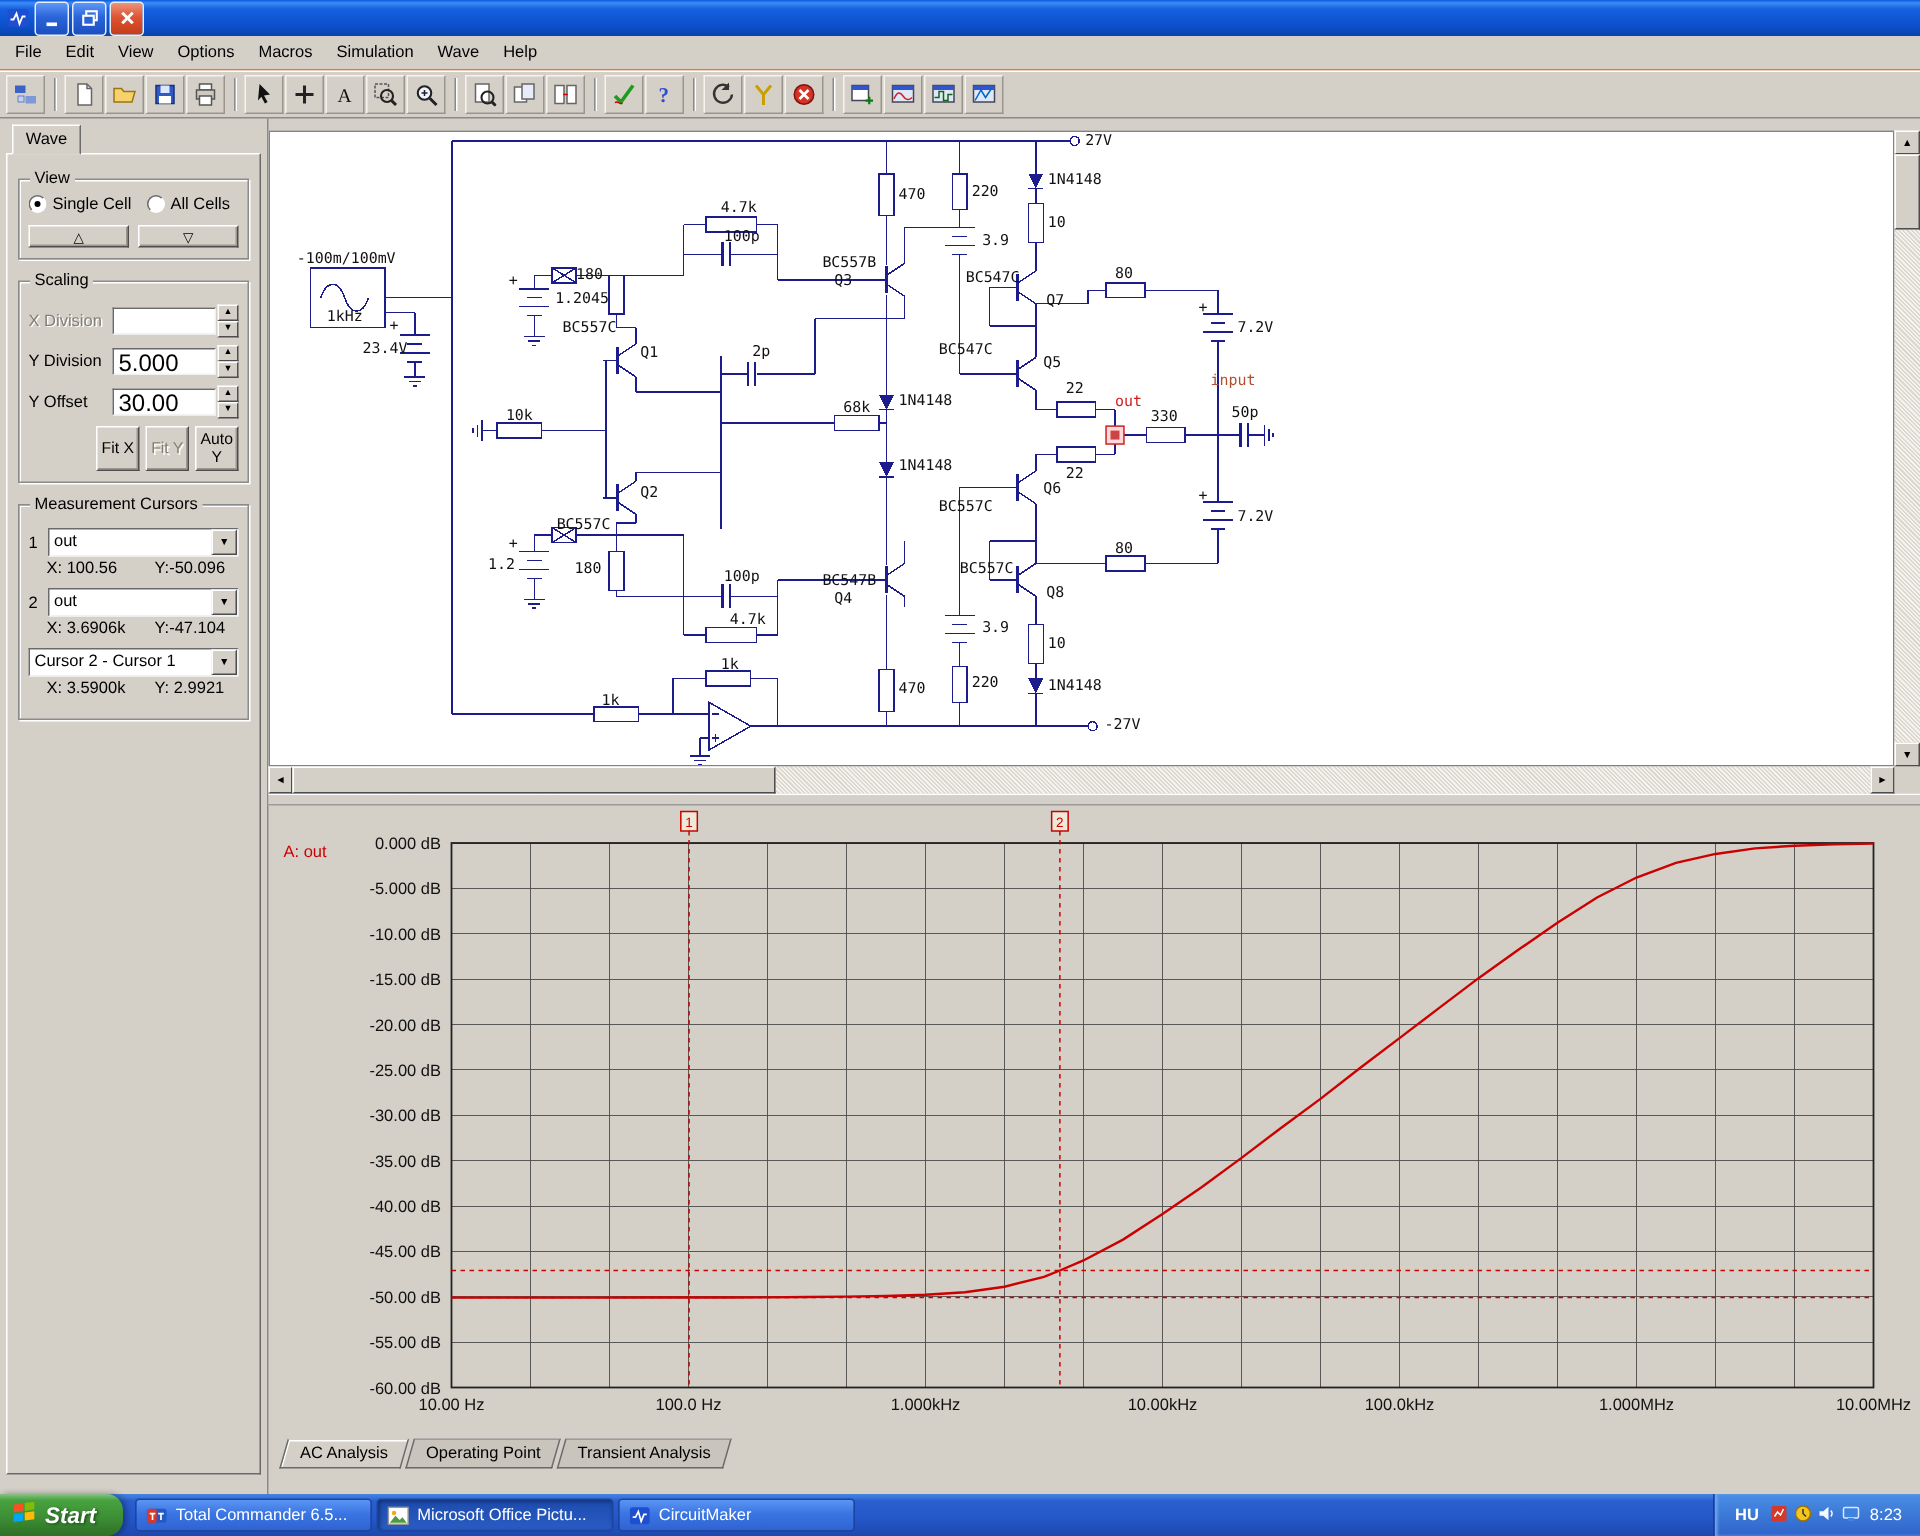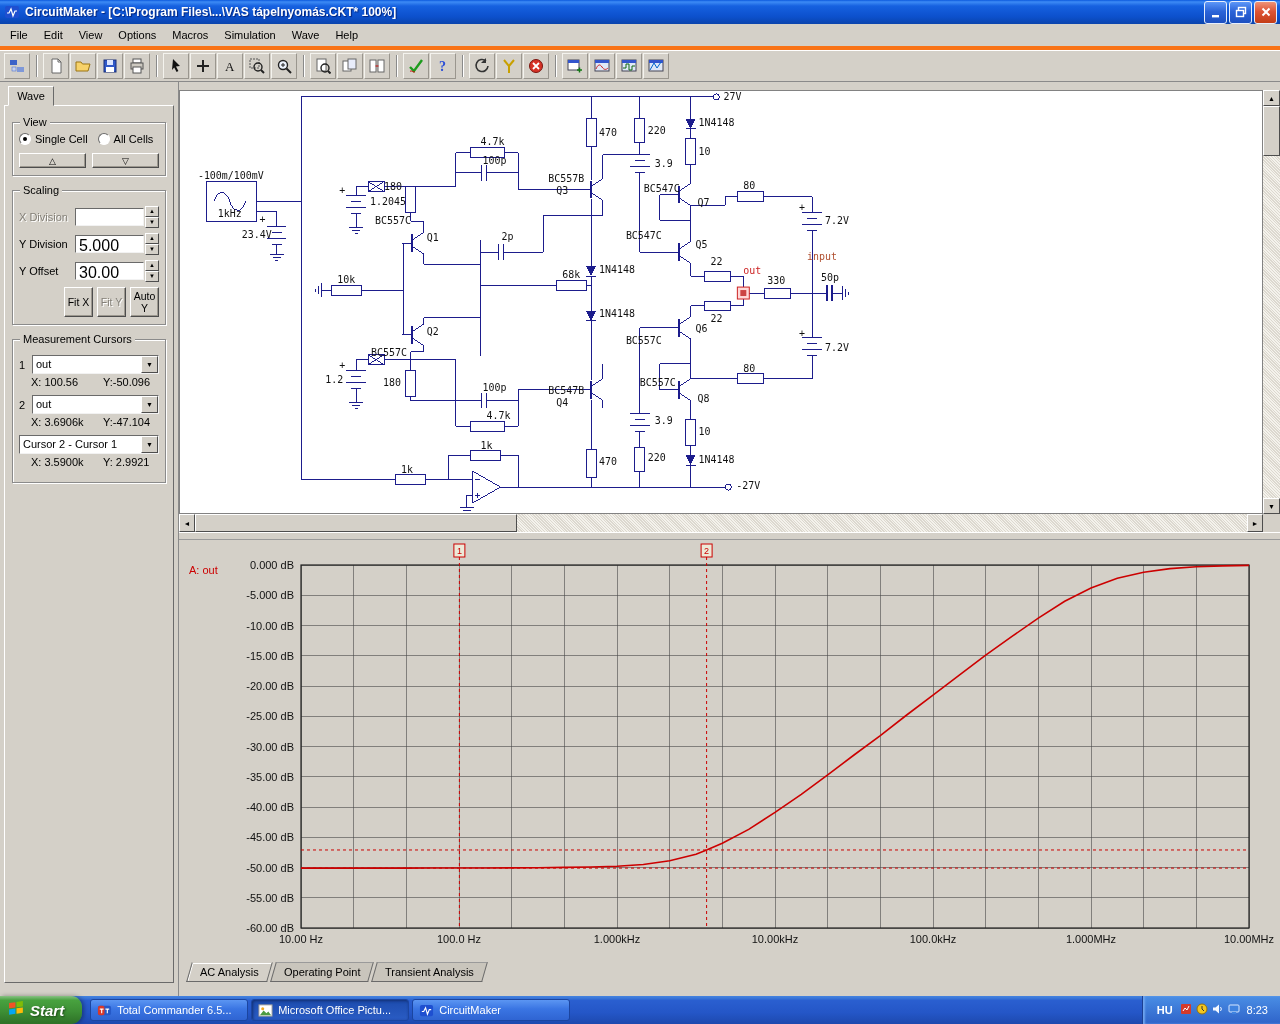--- a/index.html
+++ b/index.html
@@ -7,21 +7,21 @@
   .app{width:1280px;height:1024px;display:flex;flex-direction:column;}
   
   .titlebar{height:24px;flex:0 0 24px;display:flex;align-items:center;padding:0 3px;
     background:linear-gradient(180deg,#0c59dd 0%,#3d8bf5 8%,#1661e0 25%,#0c50cc 70%,#0a44ad 100%);color:#fff;}
   .appicon{width:18px;height:18px;display:flex;align-items:center;justify-content:center;}
   .title{flex:1;margin-left:4px;font-weight:bold;font-size:12px;white-space:nowrap;overflow:hidden;text-shadow:1px 1px 1px #00227a;}
   .winbtn{width:21px;height:21px;margin-left:2px;border-radius:3px;border:1px solid #e6eefc;
     background:linear-gradient(180deg,#5d97f8,#2b64d8 45%,#1c4fc0);display:flex;align-items:center;justify-content:center;}
   .winbtn.close{background:linear-gradient(180deg,#ee9378,#dd5435 45%,#c33d16);}
   
-  .menubar{height:22px;flex:0 0 22px;display:flex;align-items:center;padding-left:2px;background:#d4d0c8;border-bottom:4px solid #f97316;}
+  .menubar{height:22px;flex:0 0 22px;display:flex;align-items:center;padding-left:2px;background:#d4d0c8;border-bottom:1px solid #f97316;}
   .menu-item{padding:3px 8px;cursor:default;}
   .toolbar{height:30px;flex:0 0 30px;display:flex;align-items:center;padding:0 4px;border-top:1px solid #fff;border-bottom:1px solid #8a8a8a;}
   .tbtn{width:24px;height:24px;margin-right:1px;display:flex;align-items:center;justify-content:center;
     border:1px solid;border-color:#f4f3ee #9a968e #9a968e #f4f3ee;background:#d4d0c8;}
   .tsep{width:0;height:22px;border-left:1px solid #8a8a8a;border-right:1px solid #fff;margin:0 5px;}
   
   .workspace{flex:1;display:flex;min-height:0;}
   .sidebar{width:178px;flex:0 0 178px;padding:4px 4px 4px 4px;box-sizing:border-box;position:relative;}
   .side-tab{width:44px;height:18px;margin-left:4px;display:flex;align-items:center;justify-content:center;
     background:#d4d0c8;border:1px solid;border-color:#fff #6a6a6a #d4d0c8 #fff;position:relative;z-index:2;margin-bottom:-1px;}
@@ -94,21 +94,20 @@
 <body>
 
 <div class="app">
   <div class="titlebar">
     <span class="appicon">
         <svg width="16" height="16" viewBox="0 0 16 16">
           <rect x="1" y="2" width="14" height="12" rx="2" fill="#1e4fd0"></rect>
           <path d="M3 9h2l2-4 2 7 2-5h2" fill="none" stroke="#fff" stroke-width="1.2"></path>
         </svg>
       </span>
-    <span class="title">CircuitMaker - [C:\Program Files\...\VAS tápelnyomás.CKT* 100%]</span>
     <span class="winbtn">
         <svg width="14" height="14" viewBox="0 0 14 14">
           <rect x="3" y="10" width="7" height="2.4" fill="#fff"></rect>
         </svg>
       </span>
     <span class="winbtn">
         <svg width="14" height="14" viewBox="0 0 14 14">
           <rect x="4.5" y="2.5" width="7" height="6" fill="none" stroke="#fff" stroke-width="1.4"></rect>
           <rect x="2.5" y="5.5" width="7" height="6" fill="#2b64d8" stroke="#fff" stroke-width="1.4"></rect>
         </svg>

